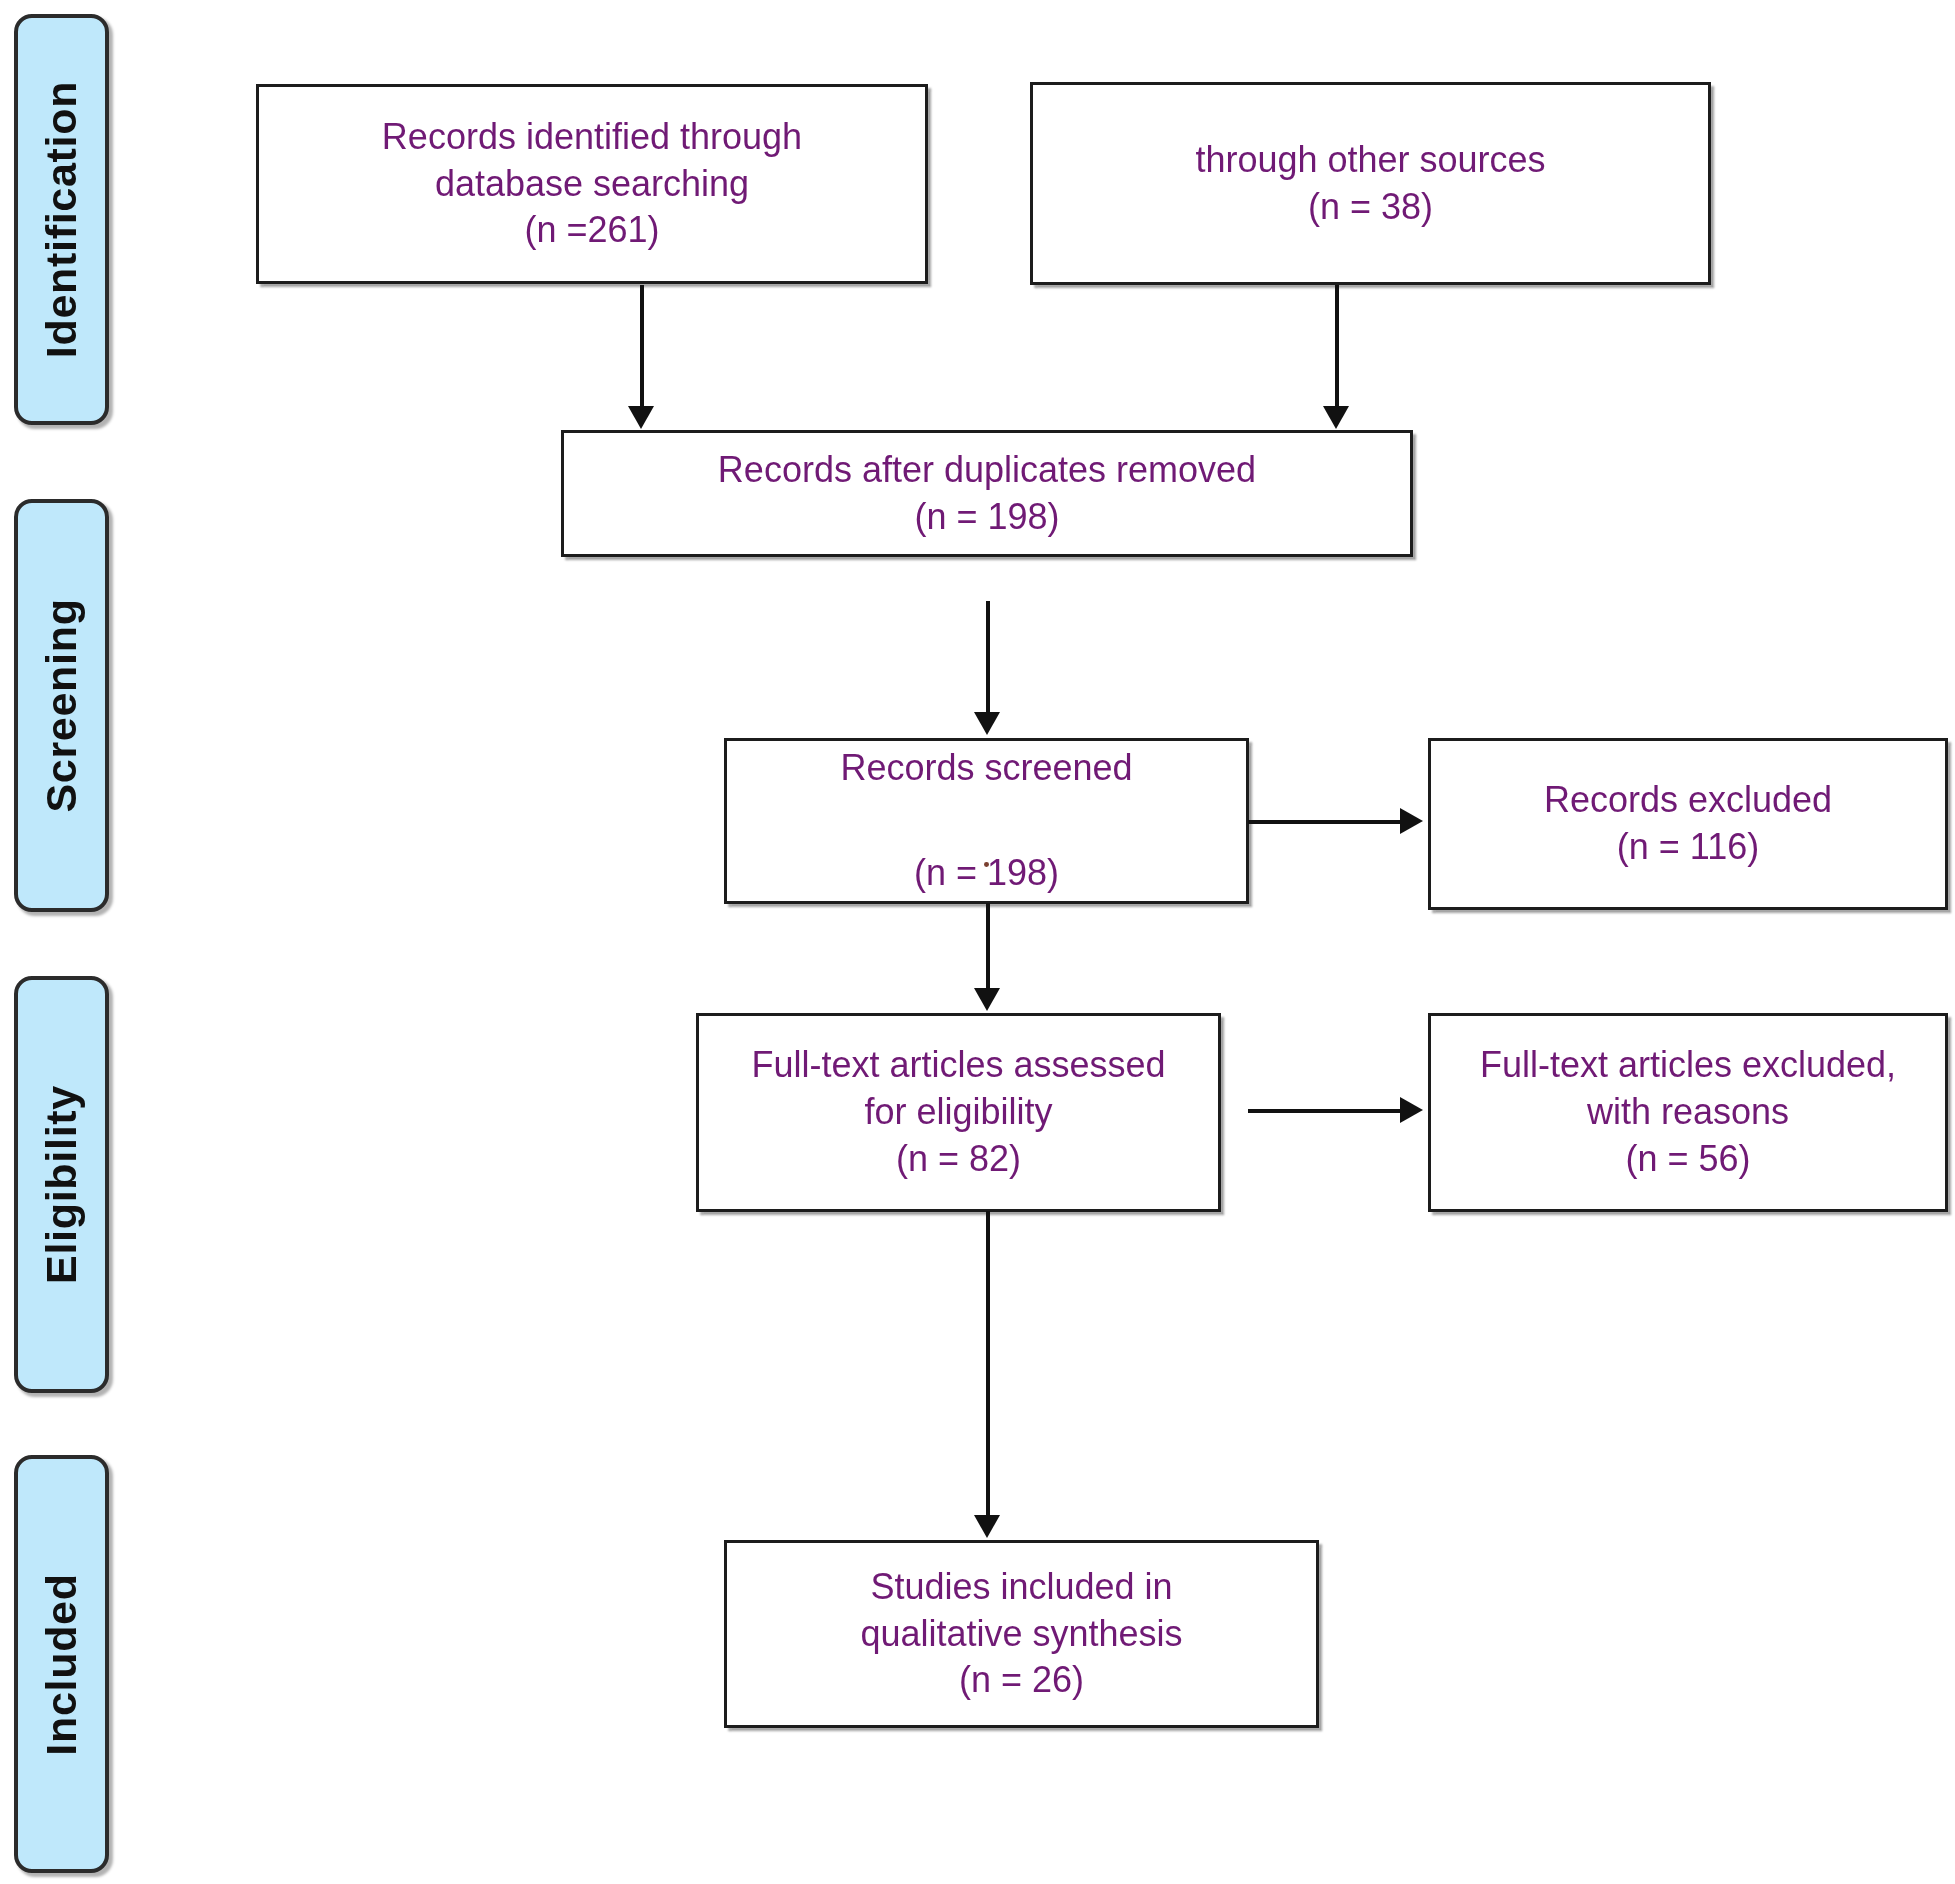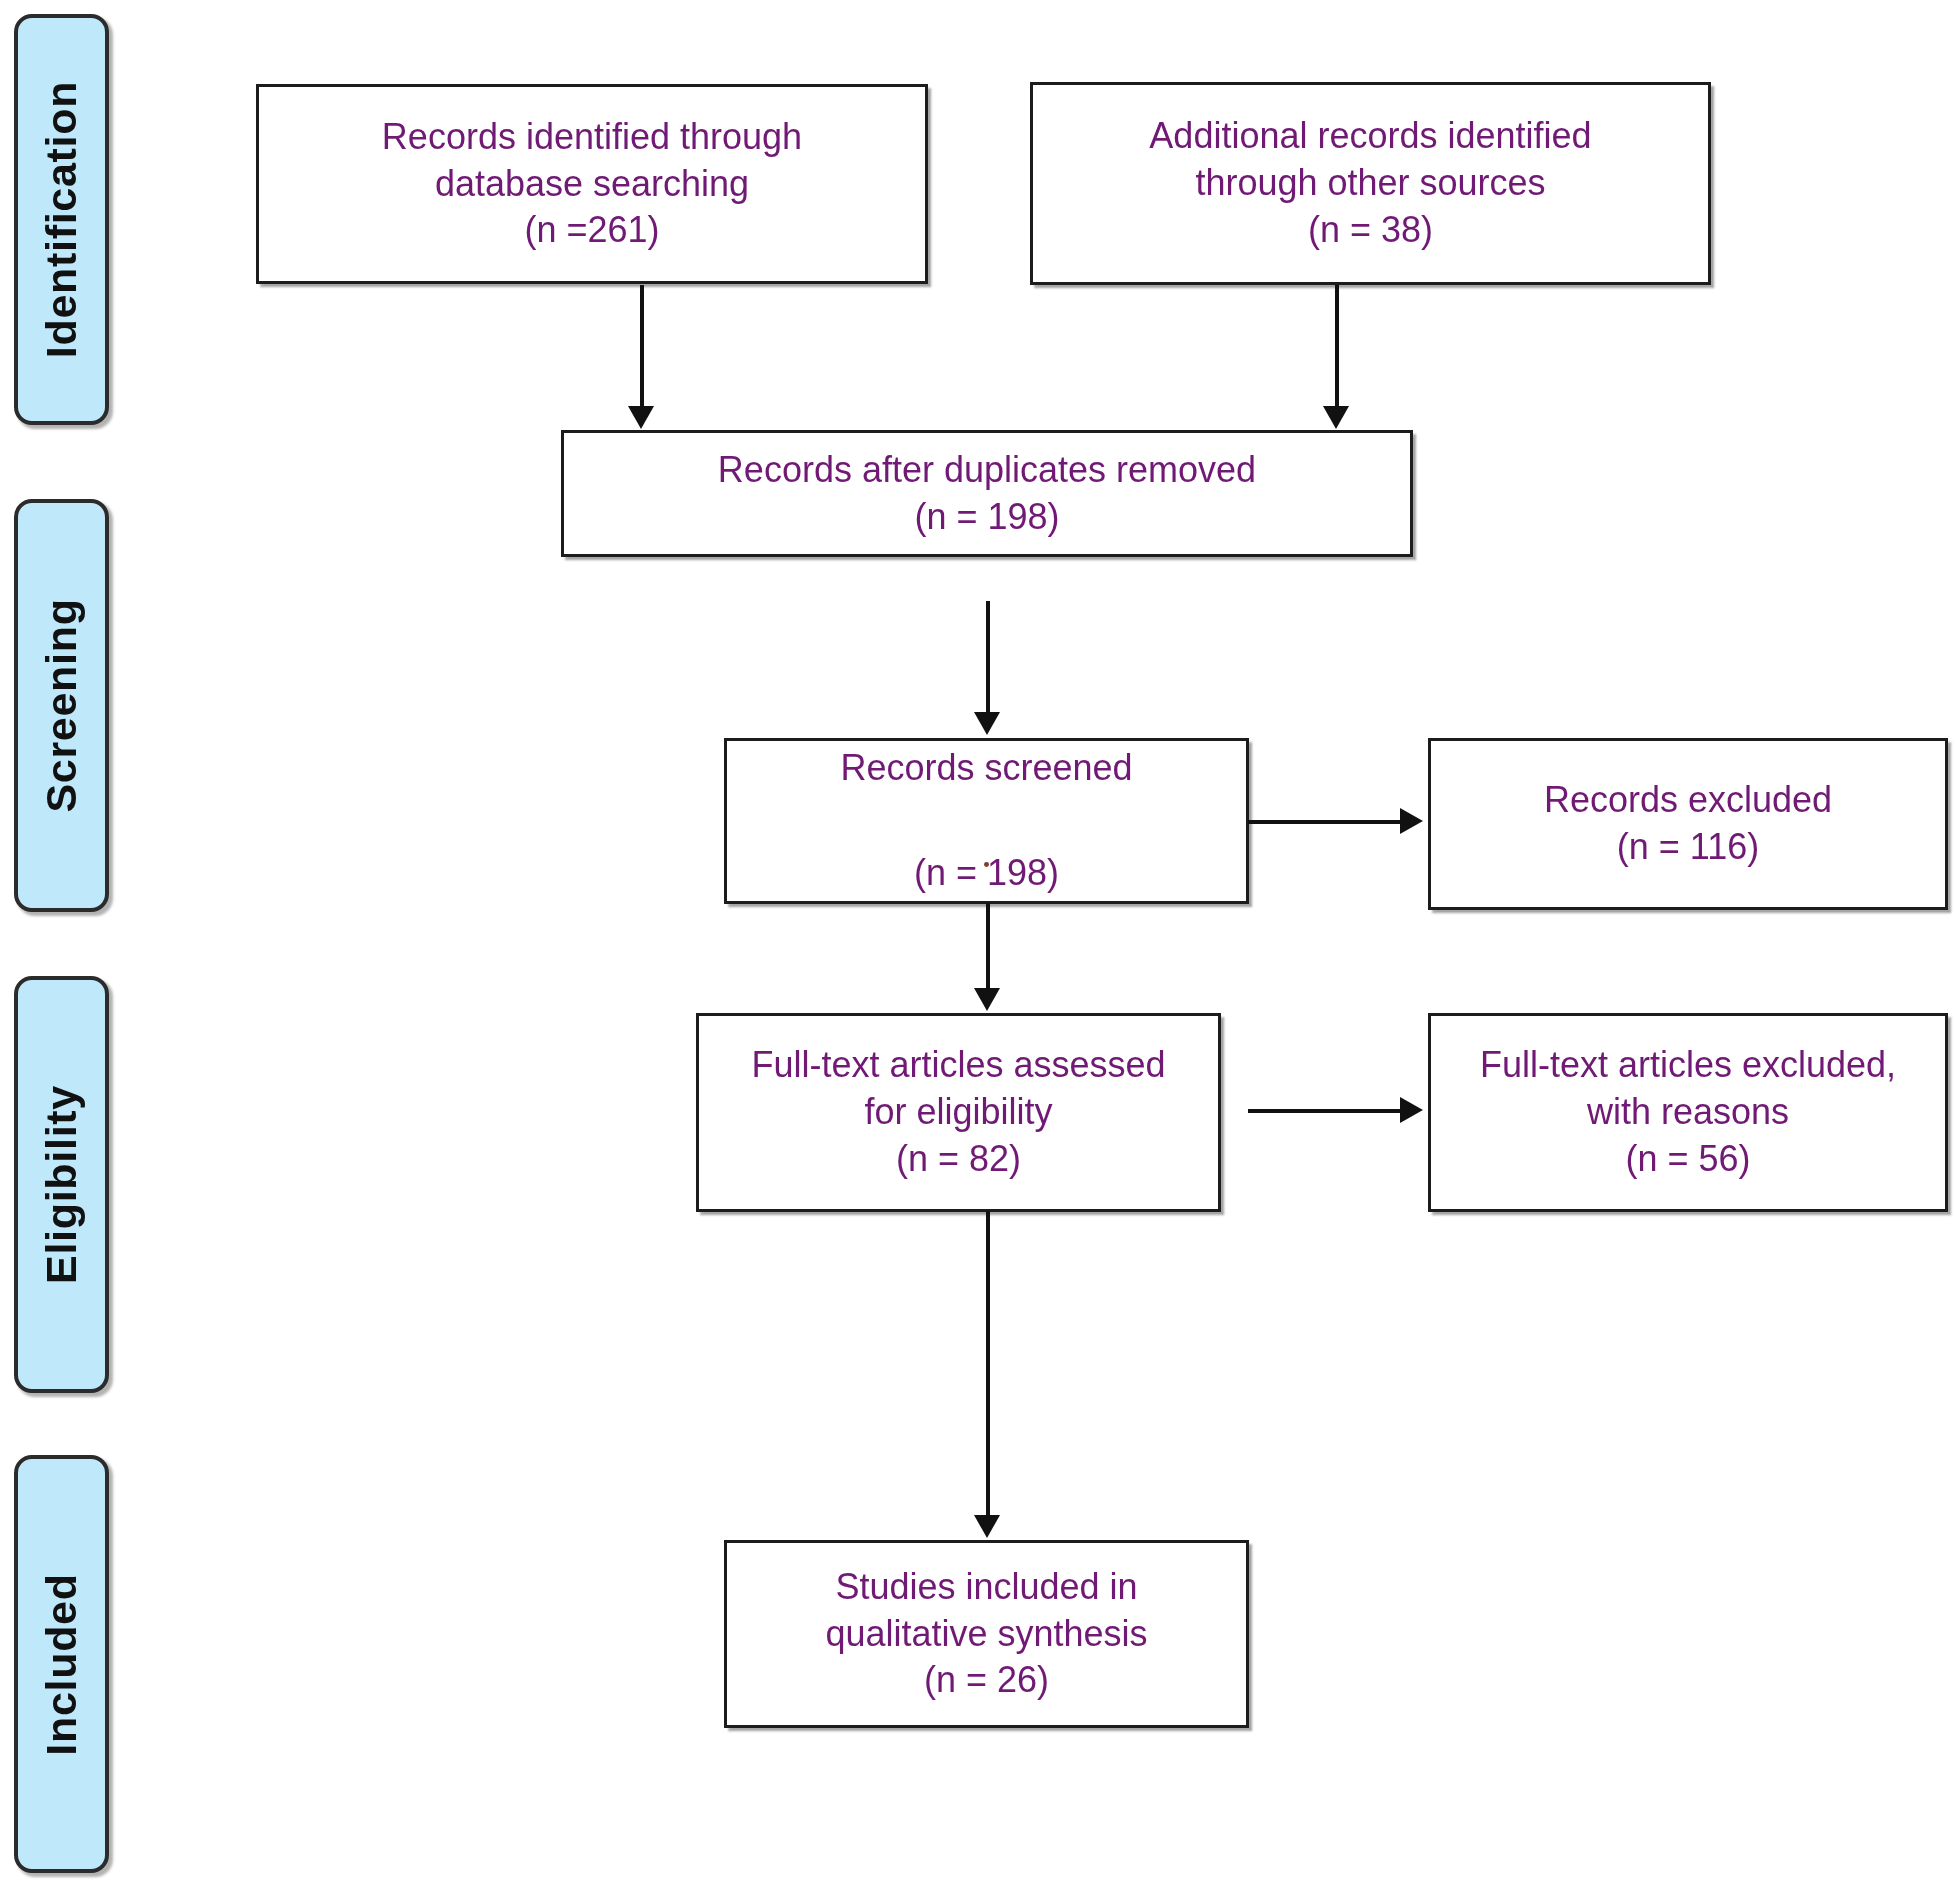--- a/index.html
+++ b/index.html
@@ -116,21 +116,20 @@
     <span class="stage-label">Included</span>
   </div>
 
   <div class="node" style="left:256px; top:84px; width:672px; height:200px;">
     <div class="line">Records identified through</div>
     <div class="line">database searching</div>
     <div class="line">(n =261)</div>
   </div>
 
   <div class="node" style="left:1030px; top:82px; width:681px; height:203px;">
-    <div class="line">Additional records identified</div>
     <div class="line">through other sources</div>
     <div class="line">(n = 38)</div>
   </div>
 
   <div class="node" style="left:561px; top:430px; width:852px; height:127px;">
     <div class="line">Records after duplicates removed</div>
     <div class="line">(n = 198)</div>
   </div>
 
   <div class="node" style="left:724px; top:738px; width:525px; height:166px;justify-content:space-between;">
@@ -149,21 +148,21 @@
     <div class="line">for eligibility</div>
     <div class="line">(n = 82)</div>
   </div>
 
   <div class="node" style="left:1428px; top:1013px; width:520px; height:199px;">
     <div class="line">Full-text articles excluded,</div>
     <div class="line">with reasons</div>
     <div class="line">(n = 56)</div>
   </div>
 
-  <div class="node" style="left:724px; top:1540px; width:525px; height:188px;">
+  <div class="node" style="left:724px; top:1540px; width:595px; height:188px;">
     <div class="line">Studies included in</div>
     <div class="line">qualitative synthesis</div>
     <div class="line">(n = 26)</div>
   </div>
 
   <div class="vline" style="left:640px; top:285px; height:123px;"></div>
   <div class="arrow-down" style="left:628px; top:406px;"></div>
 
   <div class="vline" style="left:1335px; top:285px; height:123px;"></div>
   <div class="arrow-down" style="left:1323px; top:406px;"></div>

